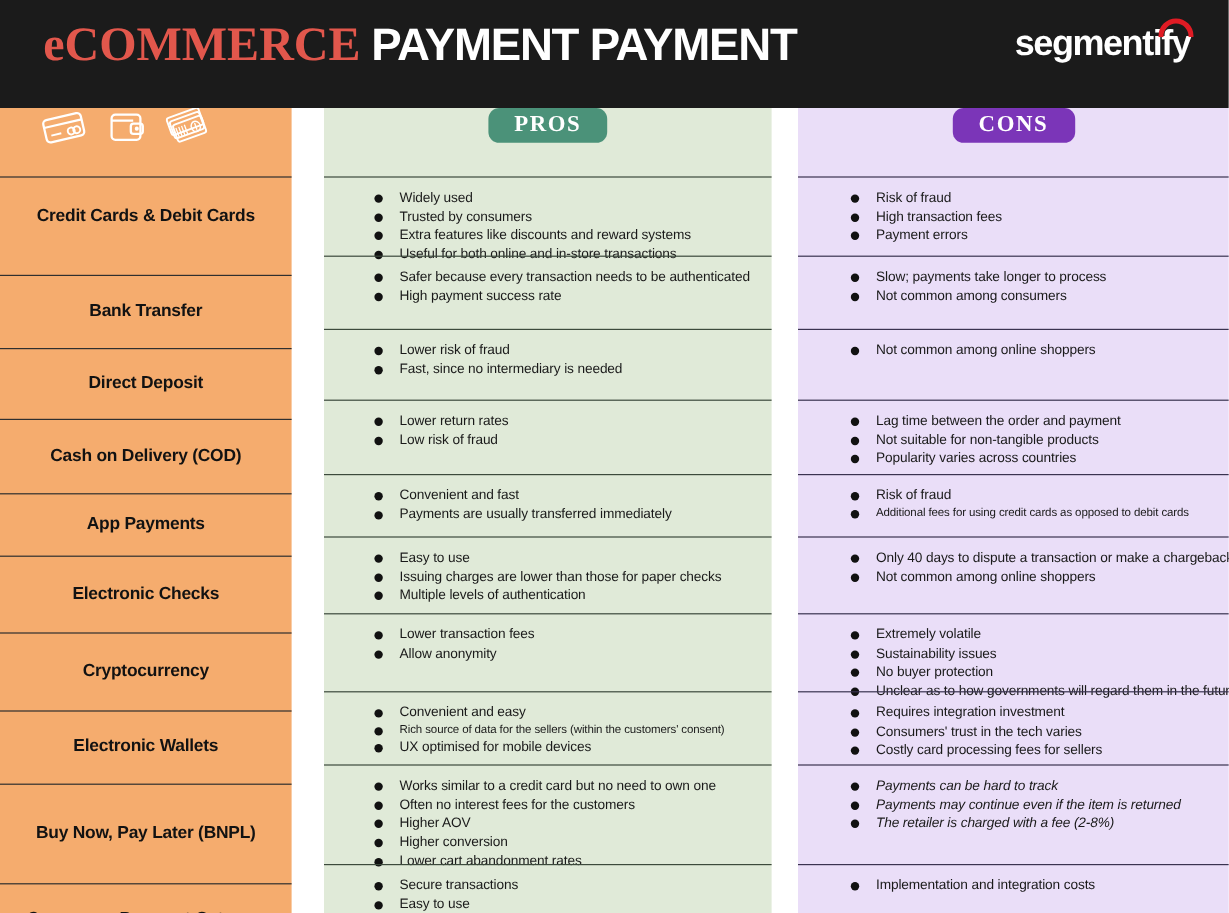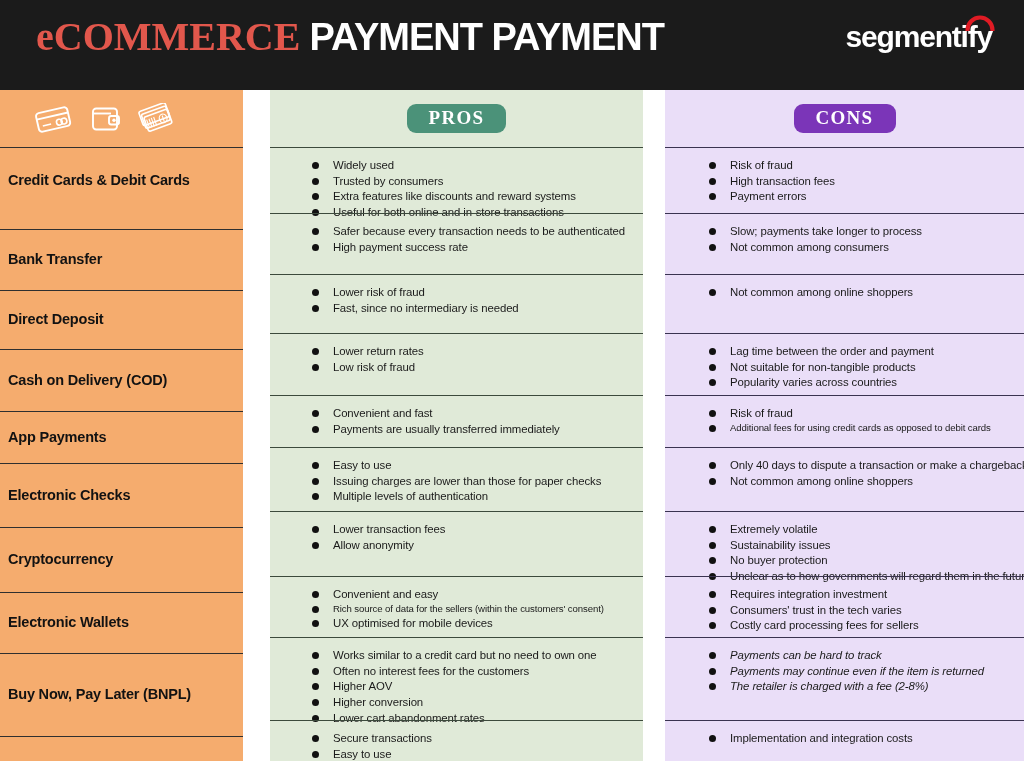--- a/index.html
+++ b/index.html
@@ -99,21 +99,21 @@
     height: 671px;
   }
   .col-methods { left: 0;   width: 243px; background: #f5ac6e; }
   .col-pros    { left: 270px; width: 373px; background: #e0ead8; }
   .col-cons    { left: 665px; width: 359px; background: #eadef8; }
 
   
   .col-head {
     height: 57px;
     display: flex;
-    align-items: center;
+    align-items: flex-start;
     justify-content: center;
   }
   .col-methods .col-head { justify-content: flex-start; padding-left: 34px; gap: 16px; }
 
   .badge {
     font-family: "Liberation Serif", serif;
     font-size: 19px;
     font-weight: bold;
     letter-spacing: 1.3px;
     color: #ffffff;
@@ -134,20 +134,21 @@
     border-top: 1.6px solid #2e2e2e;
     display: flex;
     align-items: center;
   }
   .col-methods .row { border-top-color: #2f2f2f; }
   .col-pros .row    { border-top-color: #3c4a3c; }
   .col-cons .row    { border-top-color: #3a3350; justify-content: flex-end; }
 
   .method-label {
     width: 100%;
+    text-align: center;
     font-size: 14.5px;
     font-weight: bold;
     color: #121212;
     letter-spacing: -0.2px;
     padding: 0 8px;
     line-height: 1.2;
   }
 
   .bullets {
     list-style: none;

